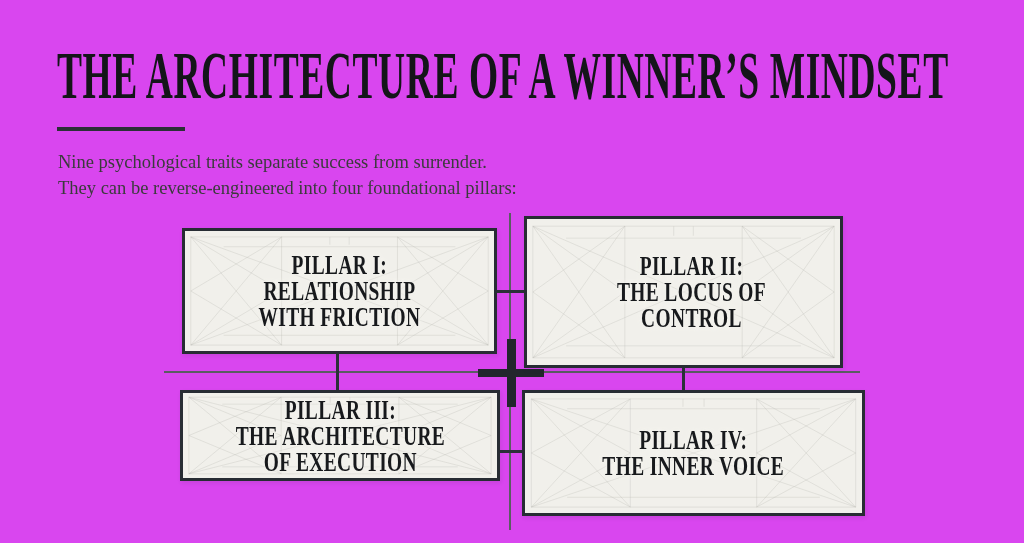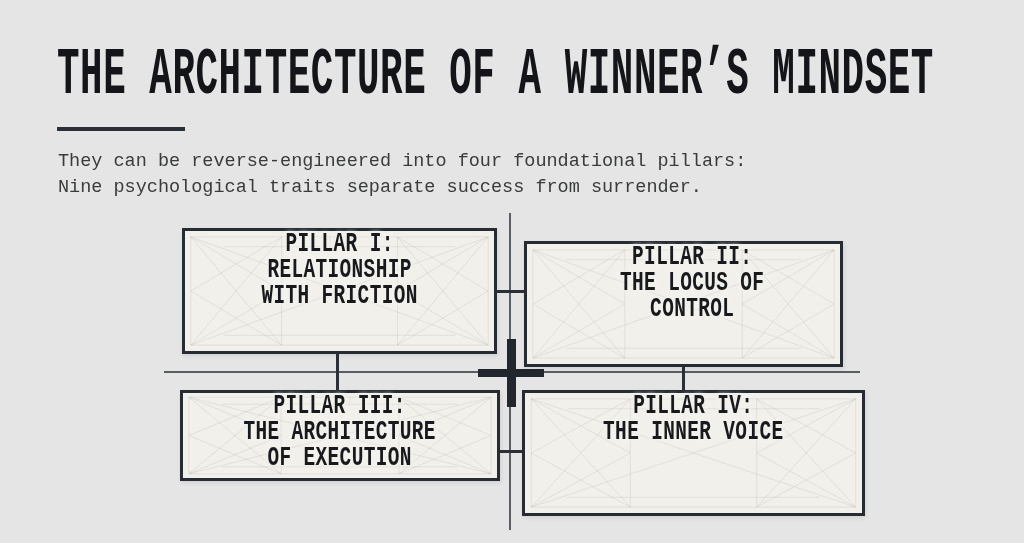--- a/index.html
+++ b/index.html
@@ -1,22 +1,22 @@
 <!DOCTYPE html>
 <html><head>
 <meta charset="utf-8">
 <style>
   html, body { margin: 0; padding: 0; }
   .canvas {
     position: relative;
     width: 1024px;
     height: 543px;
-    background: #e5e5e5;
+    background: #d946ef;
     overflow: hidden;
-    font-family: Liberation Mono, monospace;
+    font-family: Liberation Serif, serif;
     color: #16181c;
   }
 
   
   .title {
     position: absolute;
     left: 57px;
     top: 42px;
     margin: 0;
     font-size: 67px;
@@ -63,24 +63,25 @@
   .conn-h2 { left: 500px; top: 450px; width: 22px; height: 3px; }
 
   
   .pillar {
     position: absolute;
     box-sizing: border-box;
     border: 3px solid #272c33;
     background: #f1f0eb;
     box-shadow: 1px 2px 4px rgba(40,44,50,0.10);
     display: flex;
+    align-items: center;
     justify-content: center;
   }
   .pillar-1 { left: 182px; top: 228px; width: 315px; height: 126px; }
-  .pillar-2 { left: 524px; top: 241px; width: 319px; height: 126px; padding-left: 17px; }
+  .pillar-2 { left: 524px; top: 216px; width: 319px; height: 152px; padding-left: 17px; }
   .pillar-3 { left: 180px; top: 390px; width: 320px; height: 91px; }
   .pillar-4 { left: 522px; top: 390px; width: 343px; height: 126px; }
 
   .blueprint {
     position: absolute;
     inset: 0;
     width: 100%;
     height: 100%;
   }
   .pillar-label {
@@ -101,22 +102,22 @@
 </head>
 <body>
 
 <div class="canvas">
 
   <h1 class="title"><span class="condense">THE ARCHITECTURE OF A WINNER’S MINDSET</span></h1>
 
   <div class="title-underline"></div>
 
   <div class="subtitle">
+    <div>Nine psychological traits separate success from surrender.</div>
     <div>They can be reverse-engineered into four foundational pillars:</div>
-    <div>Nine psychological traits separate success from surrender.</div>
   </div>
 
   <div class="line v-center"></div>
   <div class="line h-center"></div>
   <div class="cross-h" style="position:absolute;"></div>
   <div class="cross-v" style="position:absolute;"></div>
 
   <div class="conn conn-v1"></div>
   <div class="conn conn-v2"></div>
   <div class="conn conn-v3"></div>

